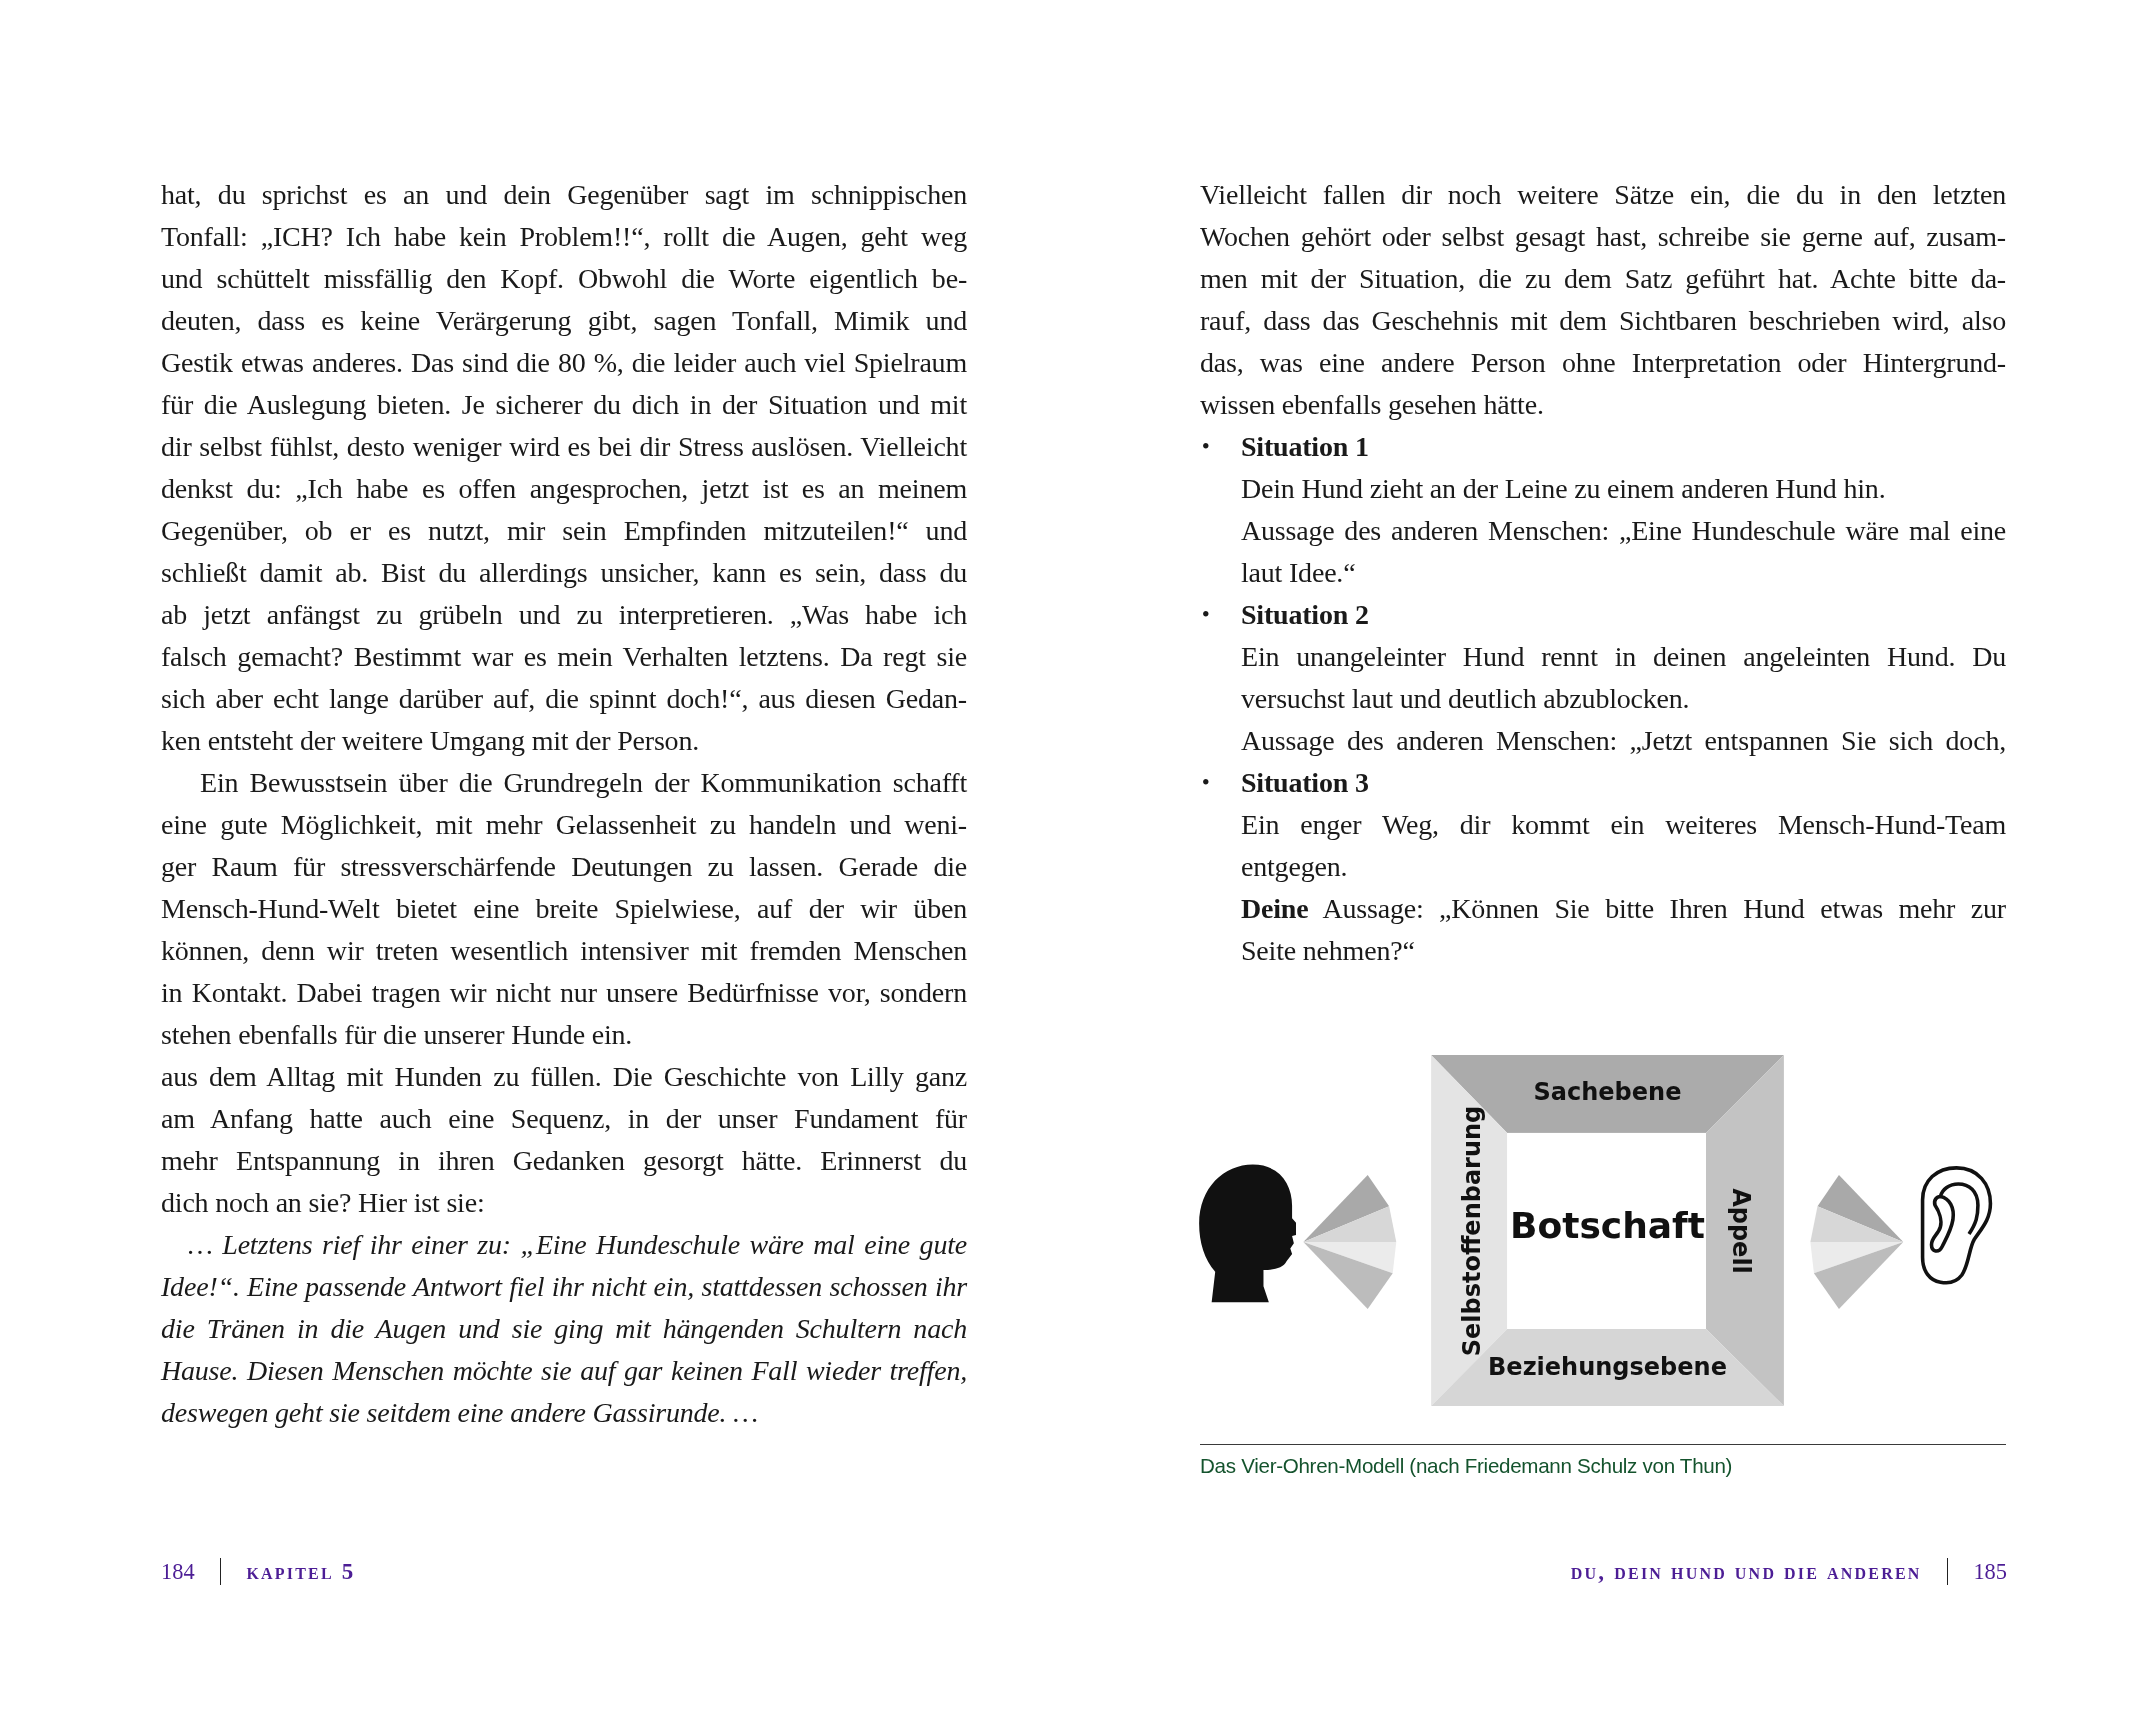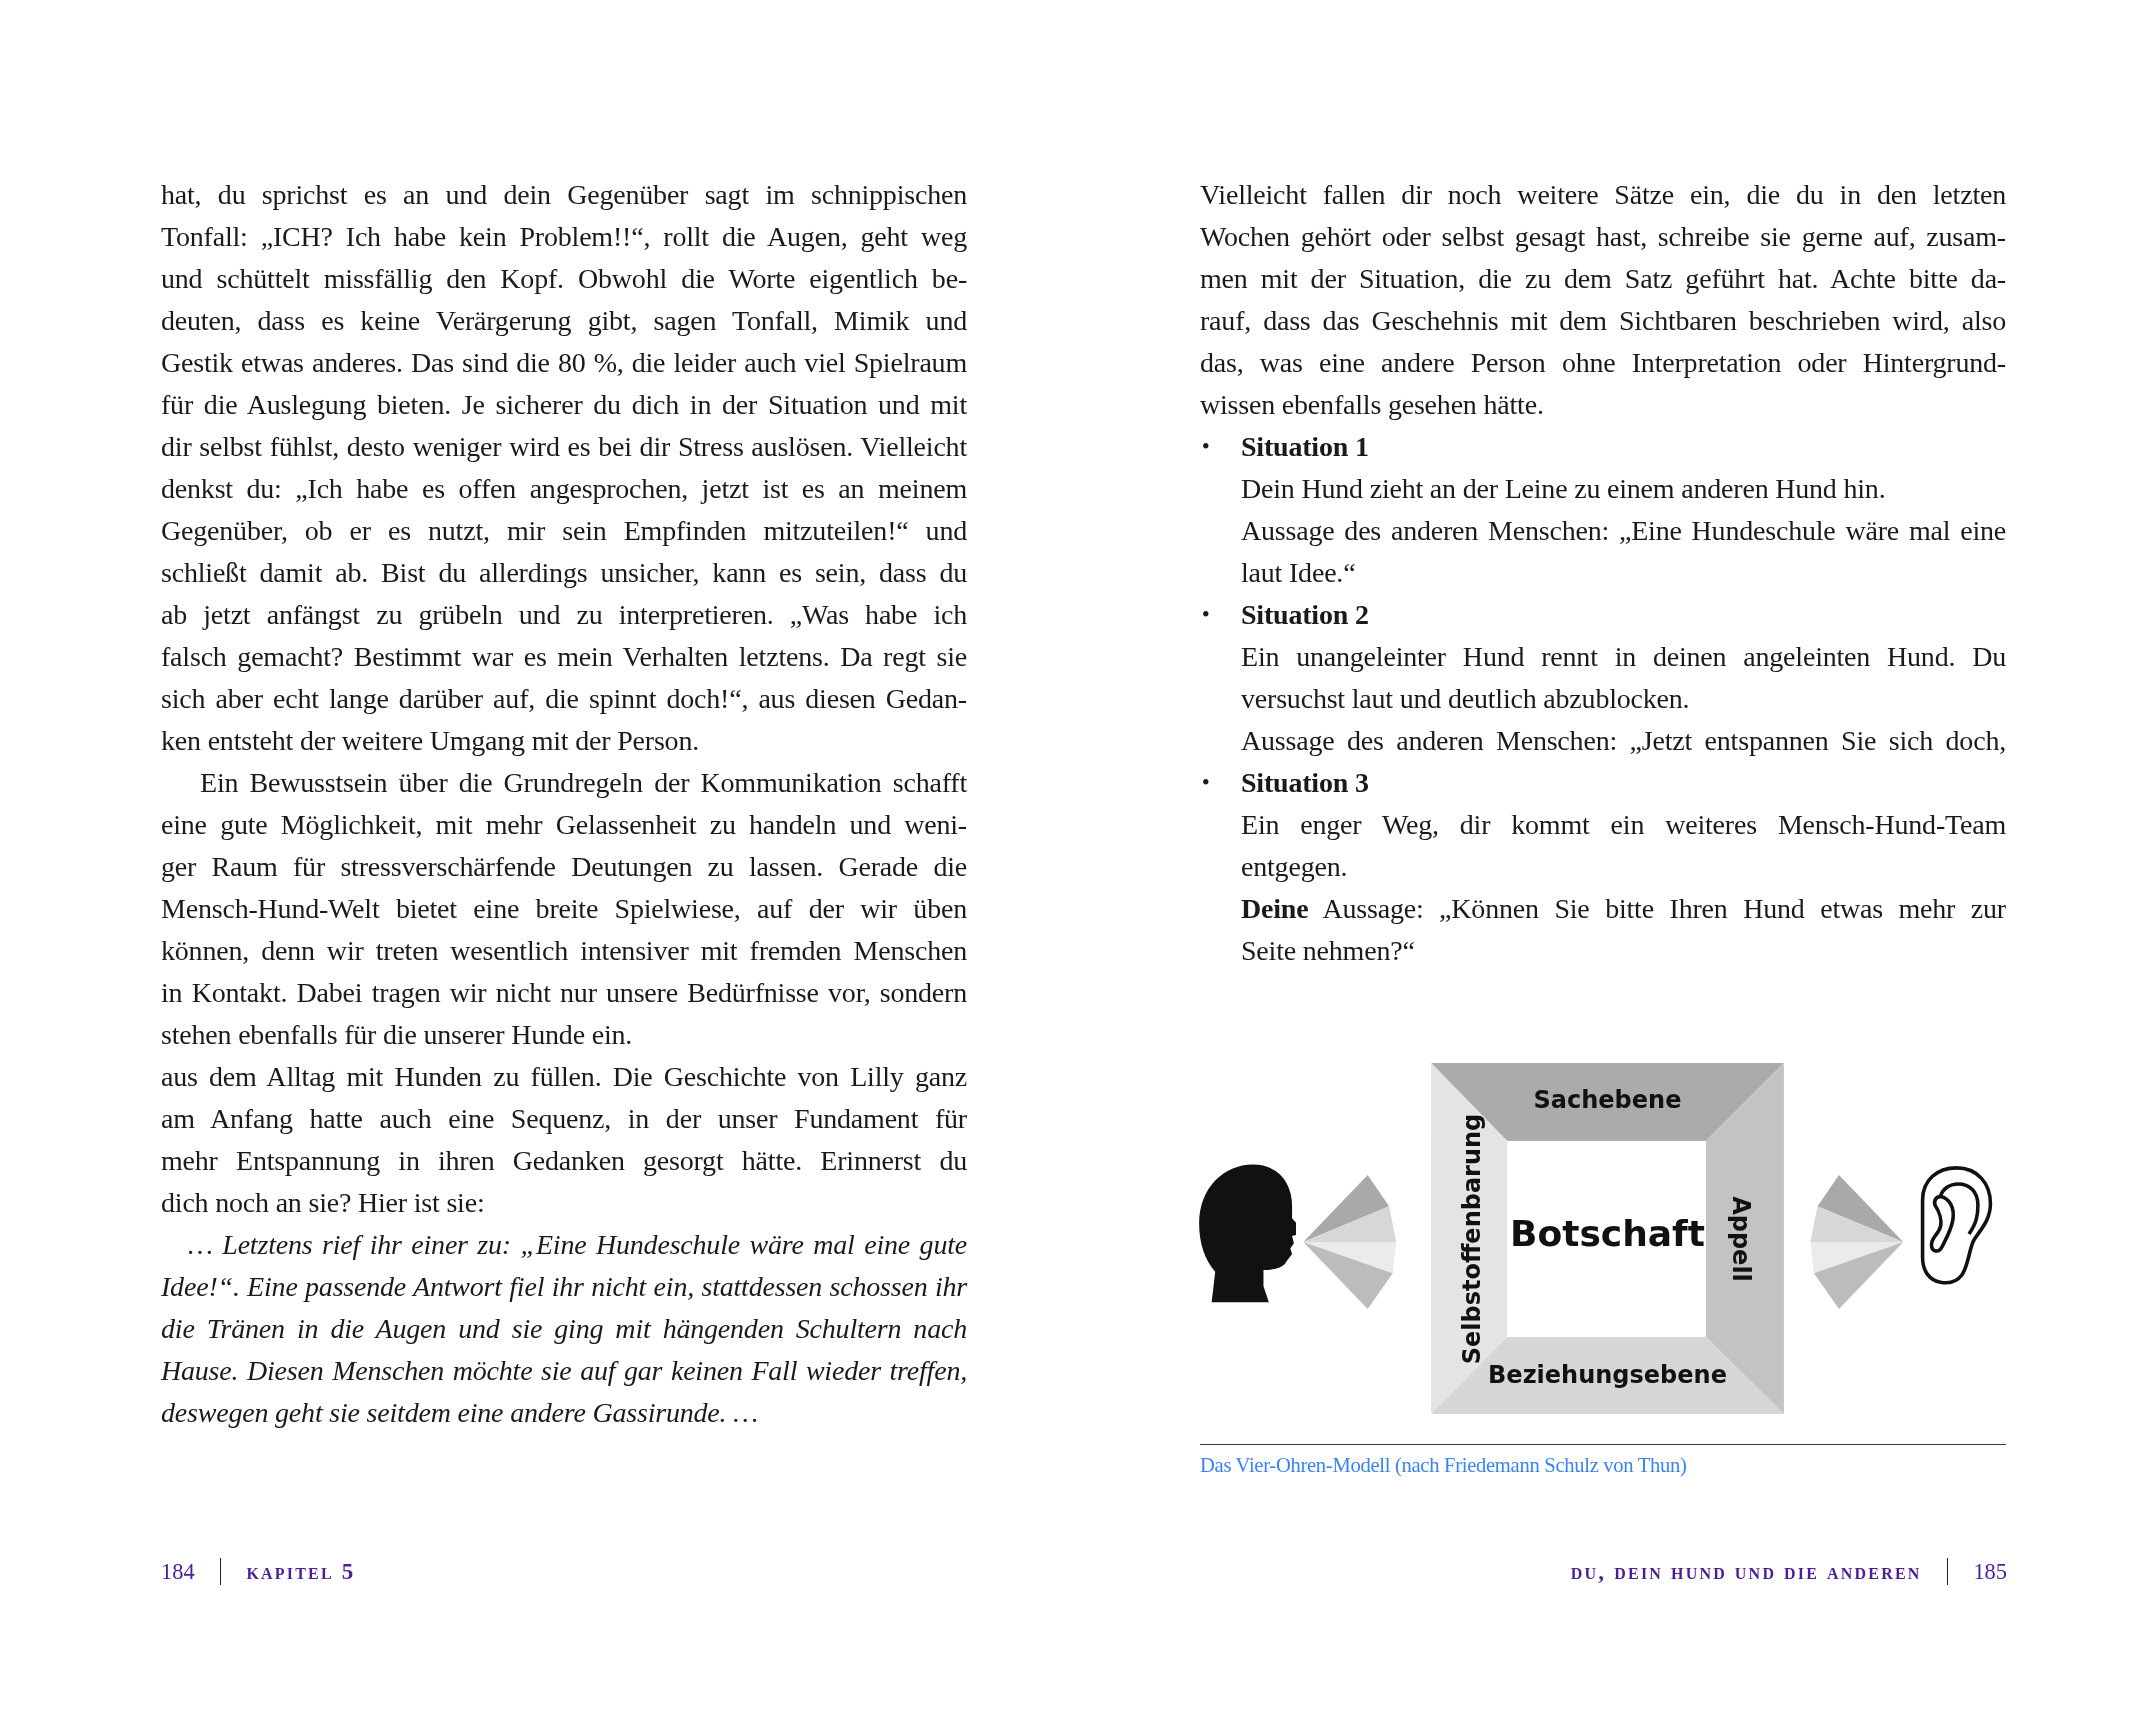--- a/index.html
+++ b/index.html
@@ -28,21 +28,21 @@
   ul.situations { list-style: none; margin: 0; padding: 0; }
   ul.situations li { position: relative; padding-left: 41px; }
   .bullet { position: absolute; left: 1.8px; top: 0; font-size: 23px; }
   .sit-title { font-weight: bold; display: block; }
   .sit-line { display: block; }
   .sit-line.just { text-align: justify; text-align-last: justify; }
   .deine { font-weight: bold; }
 
   
   .diagram { position: absolute; left: 122px; top: 1055px; width: 824px; height: 358px; }
-  .frame { position: absolute; left: 234px; top: 8px; width: 353px; height: 421px; }
+  .frame { position: absolute; left: 234px; top: 0; width: 353px; height: 421px; }
   .frame svg { position: absolute; left: 0; top: 0; }
   .frame-label {
     position: absolute;
     font-family: "DejaVu Sans", "Liberation Sans", sans-serif;
     font-weight: bold; color: #111;
     white-space: nowrap;
   }
   .lbl-top { left: 0; width: 353px; top: 23px; text-align: center; font-size: 24px; }
   .lbl-bottom { left: 0; width: 353px; top: 298px; text-align: center; font-size: 24px; }
   .lbl-left { left: 41px; top: 176px; font-size: 24px; transform: translate(-50%, -50%) rotate(-90deg); }
@@ -50,22 +50,22 @@
   .lbl-center { left: 0; width: 353px; top: 150px; text-align: center; font-size: 36px; }
 
   .head-icon { position: absolute; left: 0; top: 106px; }
   .cone-left { position: absolute; left: 106px; top: 120px; }
   .cone-right { position: absolute; left: 613px; top: 120px; }
   .ear-icon { position: absolute; left: 722px; top: 109px; }
 
   .caption-rule { position: absolute; left: 125px; top: 1444px; width: 806px; height: 0; border-top: 1.8px solid #3a3a3a; }
   .caption {
     position: absolute; left: 125px; top: 1454px;
-    font-family: Liberation Serif, serif;
-    font-size: 20.6px; color: #3b82f6; letter-spacing: -0.3px;
+    font-family: Liberation Sans, sans-serif;
+    font-size: 20.6px; color: #14532d; letter-spacing: -0.3px;
   }
 
   
   .footer {
     position: absolute; top: 1558px;
     font-family: "Liberation Serif", "DejaVu Serif", serif;
     font-size: 21.5px; color: #4c1d95;
     display: flex; align-items: center;
   }
   .footer-left { left: 161px; }

